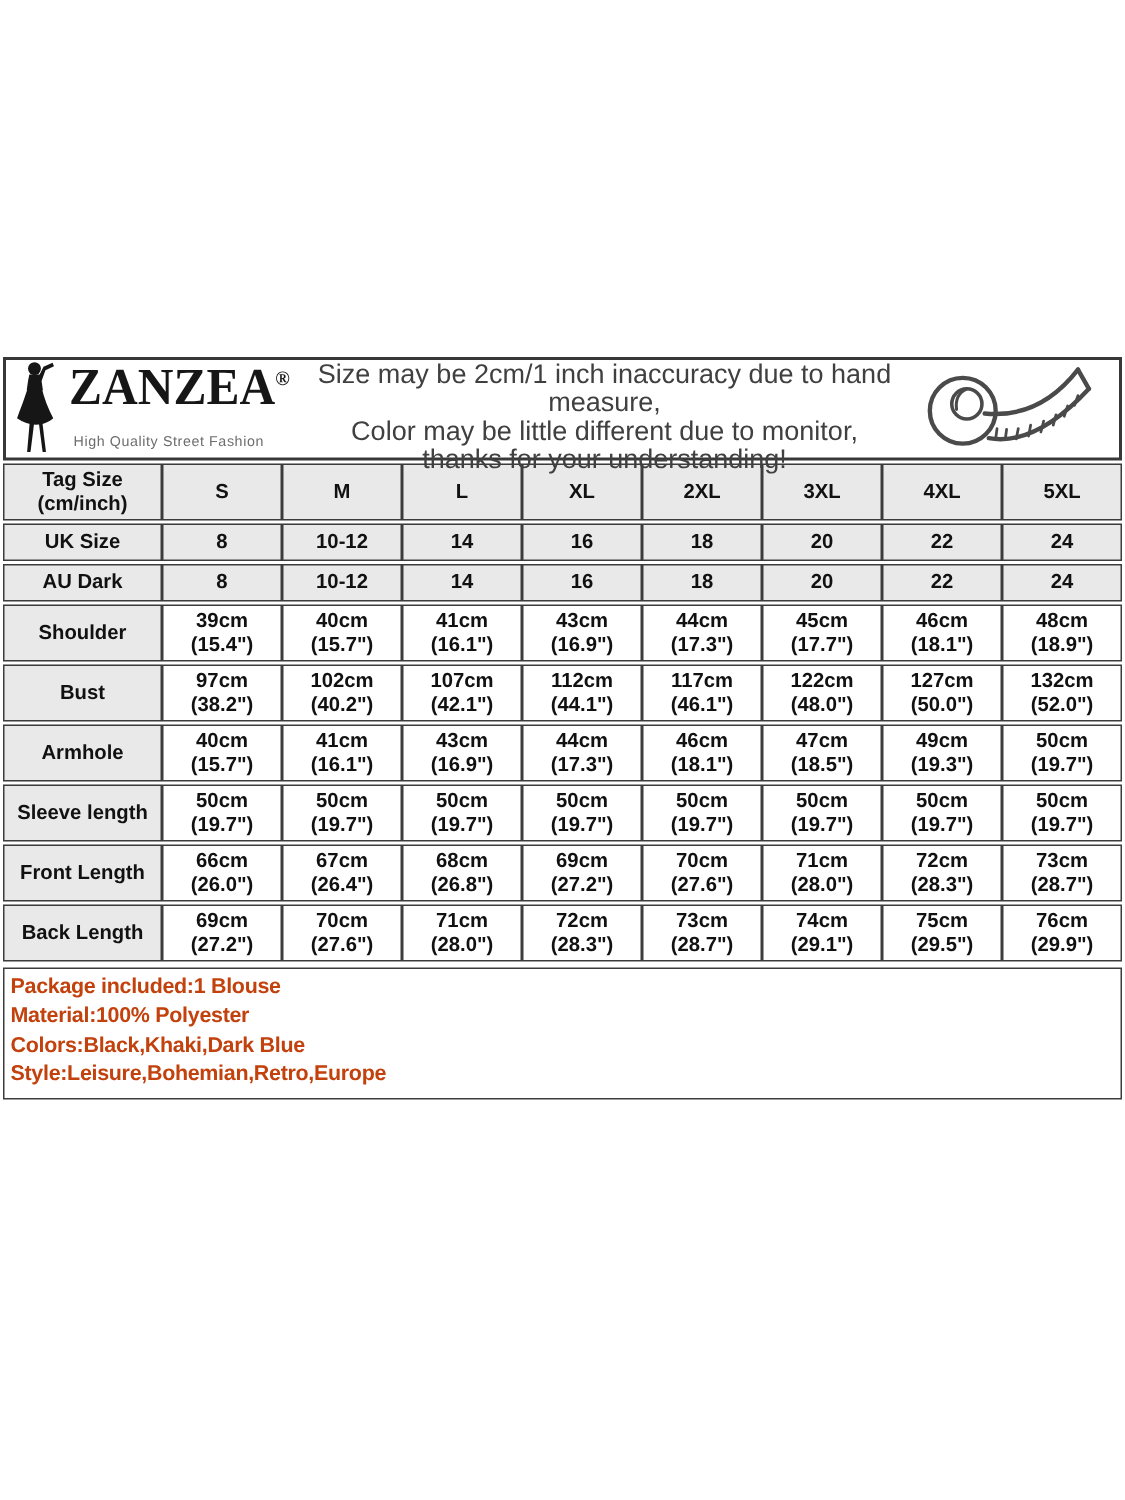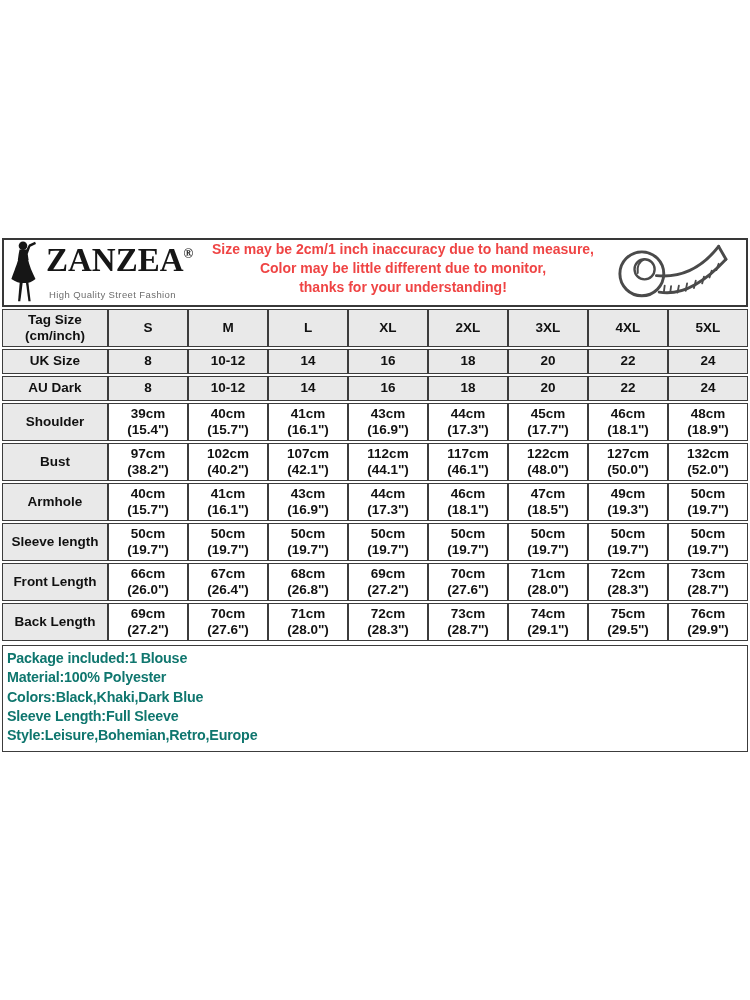--- a/index.html
+++ b/index.html
@@ -21,21 +21,21 @@
   .brand-name{
     font-family:"Liberation Serif","DejaVu Serif",serif;font-weight:700;
     font-size:33px;letter-spacing:0px;color:#161616;transform:scaleY(1.05);
     display:inline-block;white-space:nowrap;
   }
   .brand-reg{font-size:13px;vertical-align:super;font-weight:700;}
   .brand-tagline{
     font-size:9.5px;color:#6d6d6d;letter-spacing:0.4px;margin:14px 0 0 3px;
     white-space:nowrap;font-weight:400;
   }
-  .notice{flex:1;text-align:center;font-weight:700;font-size:14px;line-height:19px;color:#ef4444;}
+  .notice{flex:1;text-align:center;font-weight:400;font-size:18px;line-height:19px;color:#404040;}
   .tape{width:132px;flex:none;display:flex;justify-content:center;}
 
   
   table.size-table{
     width:100%;border-collapse:separate;border-spacing:0 2px;
     margin-top:0px;table-layout:fixed;
   }
   table.size-table td{
     border:1px solid #3c3c3c;text-align:center;vertical-align:middle;
     font-weight:700;font-size:13.5px;line-height:16.5px;padding:1px 0;
@@ -46,21 +46,21 @@
   table.size-table tr.tall td{height:34px;}
   table.size-table tr.short td{height:21px;}
 
   
   .details-box{
     border:1.5px solid #3c3c3c;box-sizing:border-box;margin-top:2px;
     padding:3px 5px 6px 4px;background:#fff;
   }
   .detail-line{
     font-size:14.3px;font-weight:600;line-height:19.3px;letter-spacing:-0.2px;
-    color:#0f766e;white-space:nowrap;
+    color:#c2410c;white-space:nowrap;
   }
 </style>
 </head>
 <body>
 
 <div class="sheet">
 
   <div class="header-box">
     <div class="logo">
       <svg class="logo-figure" viewBox="0 0 40 72" xmlns="http://www.w3.org/2000/svg">
@@ -431,17 +431,16 @@
             <div>(29.9")</div>
           </td>
         </tr>
       </tbody>
   </table>
 
   <div class="details-box">
       <div class="detail-line">Package included:1 Blouse</div>
       <div class="detail-line">Material:100% Polyester</div>
       <div class="detail-line">Colors:Black,Khaki,Dark Blue</div>
-      <div class="detail-line">Sleeve Length:Full Sleeve</div>
       <div class="detail-line">Style:Leisure,Bohemian,Retro,Europe</div>
     </div>
 
 </div>
 
 </body></html>

